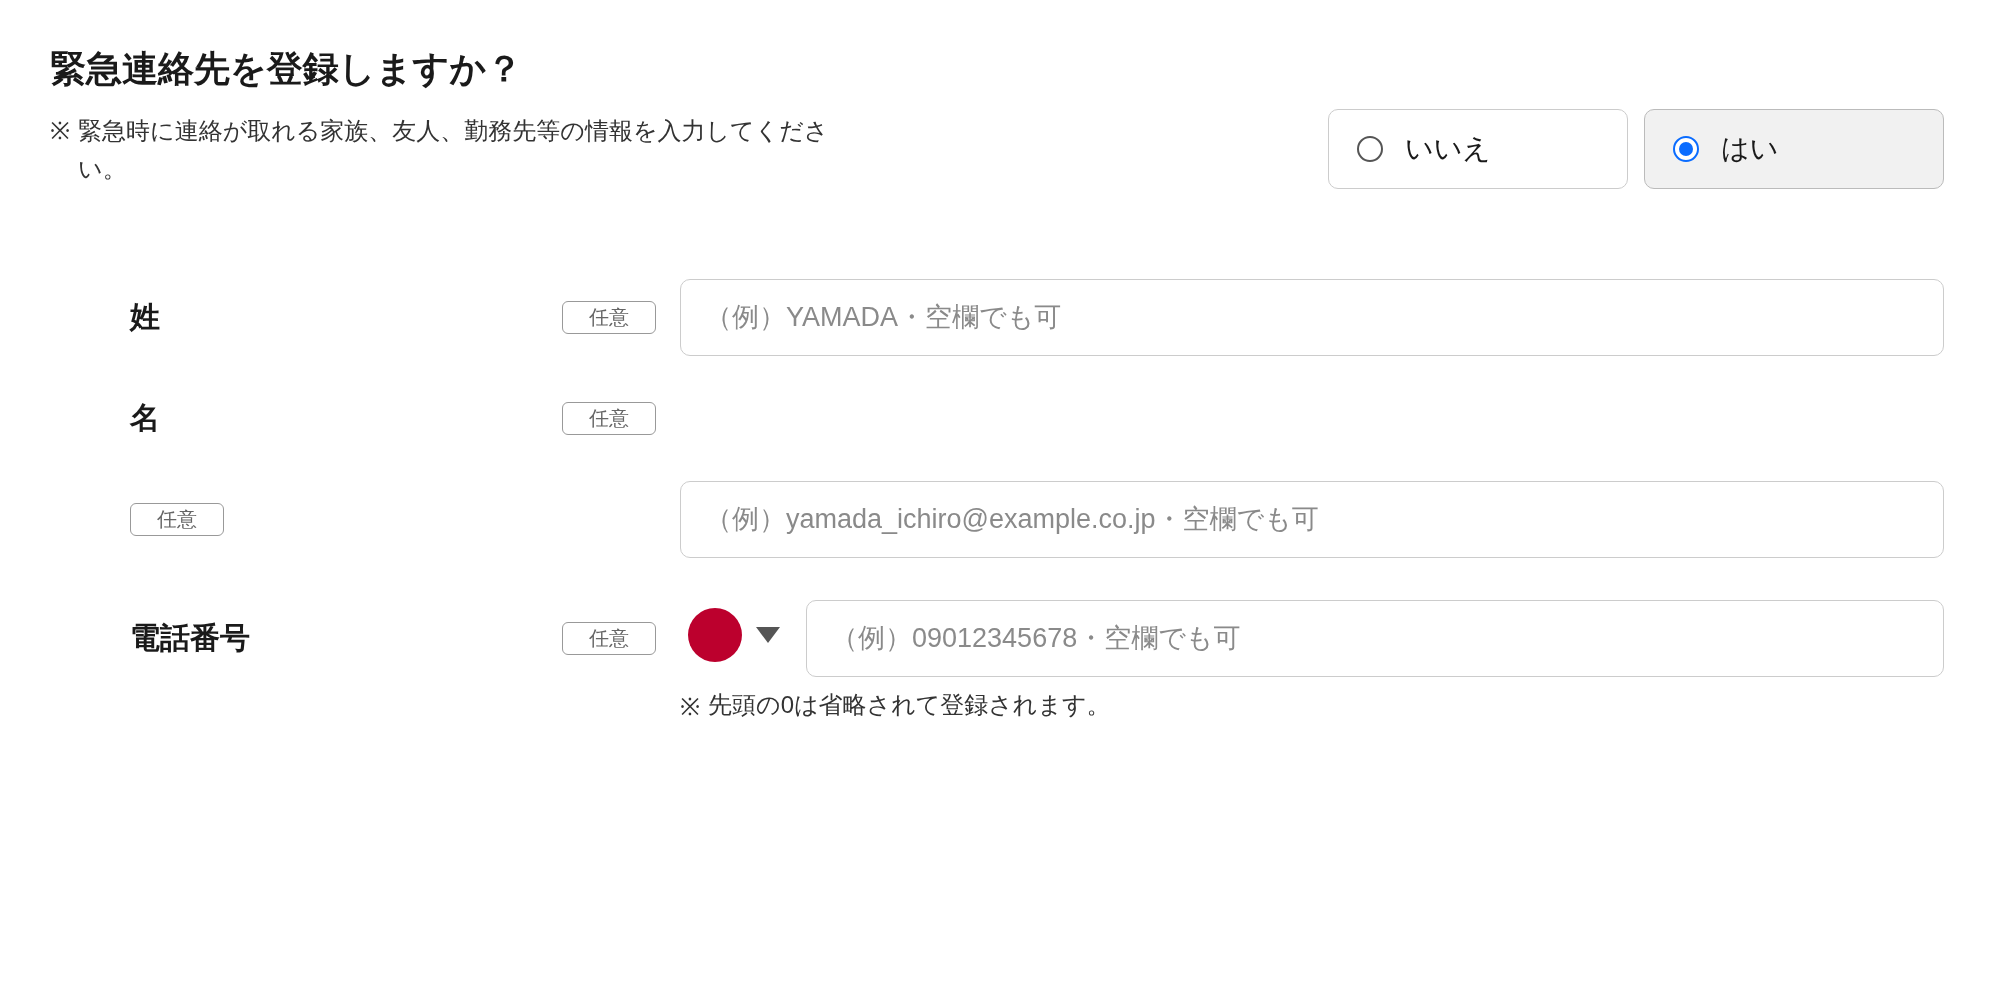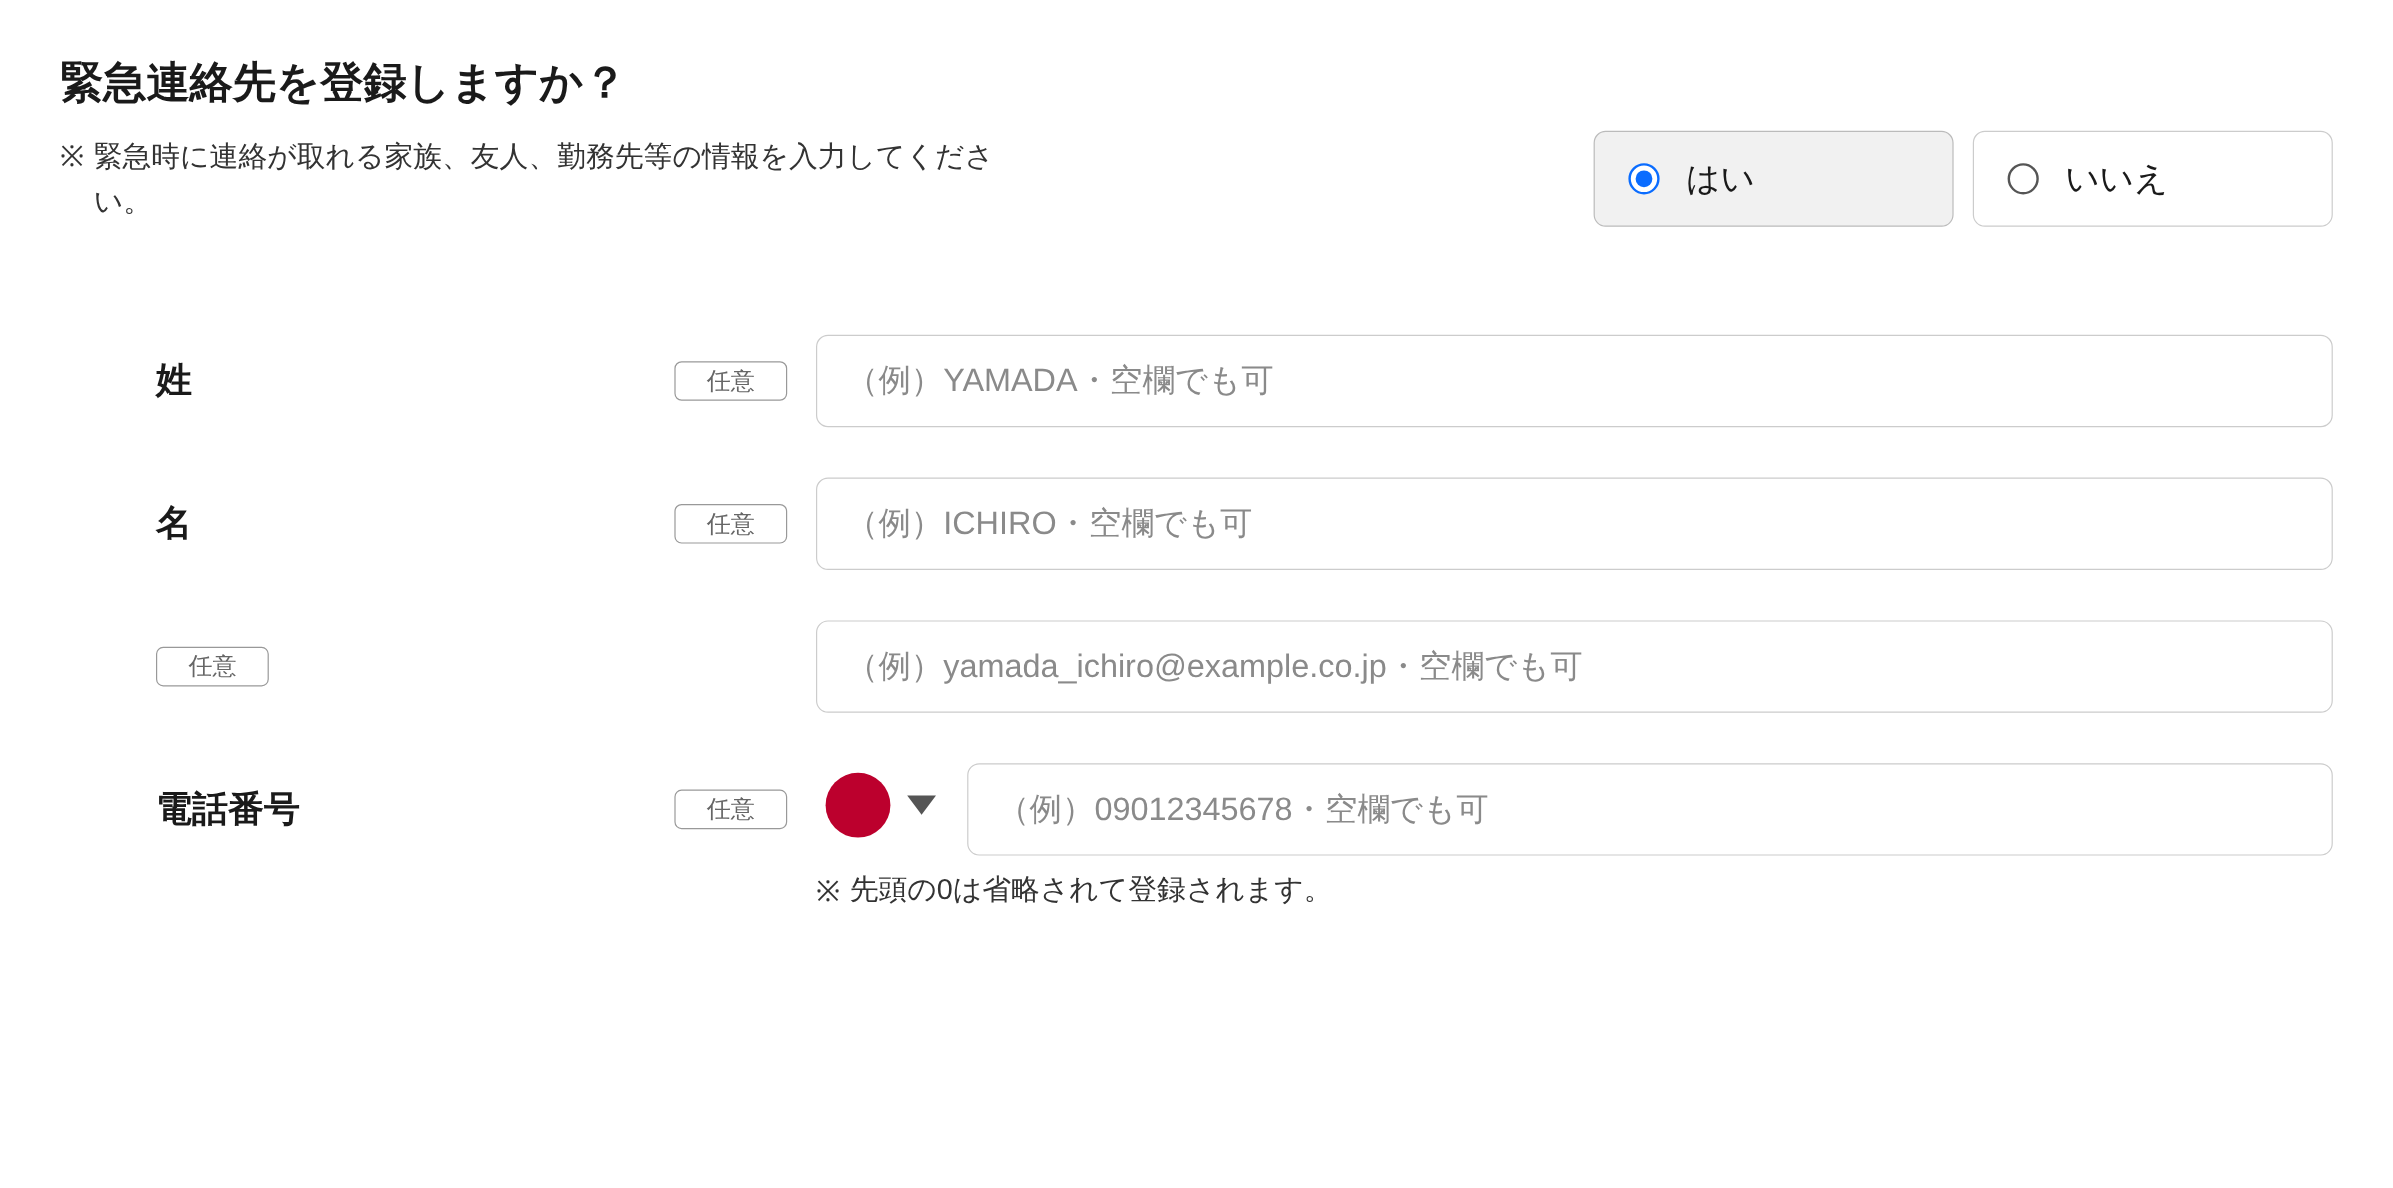--- a/index.html
+++ b/index.html
@@ -180,52 +180,49 @@
 
 <div class="top-row">
   <div class="question-block">
     <div class="question-title">緊急連絡先を登録しますか？</div>
     <div class="note-row">
       <span class="note-asterisk">※</span>
       <span class="note-text">緊急時に連絡が取れる家族、友人、勤務先等の情報を入力してください。</span>
     </div>
   </div>
   <div class="radio-group">
+    <div class="radio-option">
+      <span class="radio-circle"></span>
+      <span class="radio-label">いいえ</span>
+    </div>
     <div class="radio-option selected">
       <span class="radio-circle">
           <span class="radio-dot"></span>
         </span>
       <span class="radio-label">はい</span>
     </div>
-    <div class="radio-option">
-      <span class="radio-circle"></span>
-      <span class="radio-label">いいえ</span>
-    </div>
   </div>
 </div>
 
 <div class="form-section">
 
   <div class="form-row">
     <div class="label-col">
       <span class="field-label">姓</span>
       <span class="optional-tag">任意</span>
     </div>
     <div class="input-col">
       <input type="text" class="text-input" placeholder="（例）YAMADA・空欄でも可" style="">
     </div>
   </div>
 
   <div class="form-row">
     <div class="label-col">
       <span class="field-label">名</span>
       <span class="optional-tag">任意</span>
-    </div>
-    <div class="input-col">
-      <input type="text" class="text-input" placeholder="（例）ICHIRO・空欄でも可" style="">
     </div>
   </div>
 
   <div class="form-row">
     <div class="label-col">
       <span class="optional-tag">任意</span>
     </div>
     <div class="input-col">
       <input type="text" class="text-input" placeholder="（例）yamada_ichiro@example.co.jp・空欄でも可" style="">
     </div>

